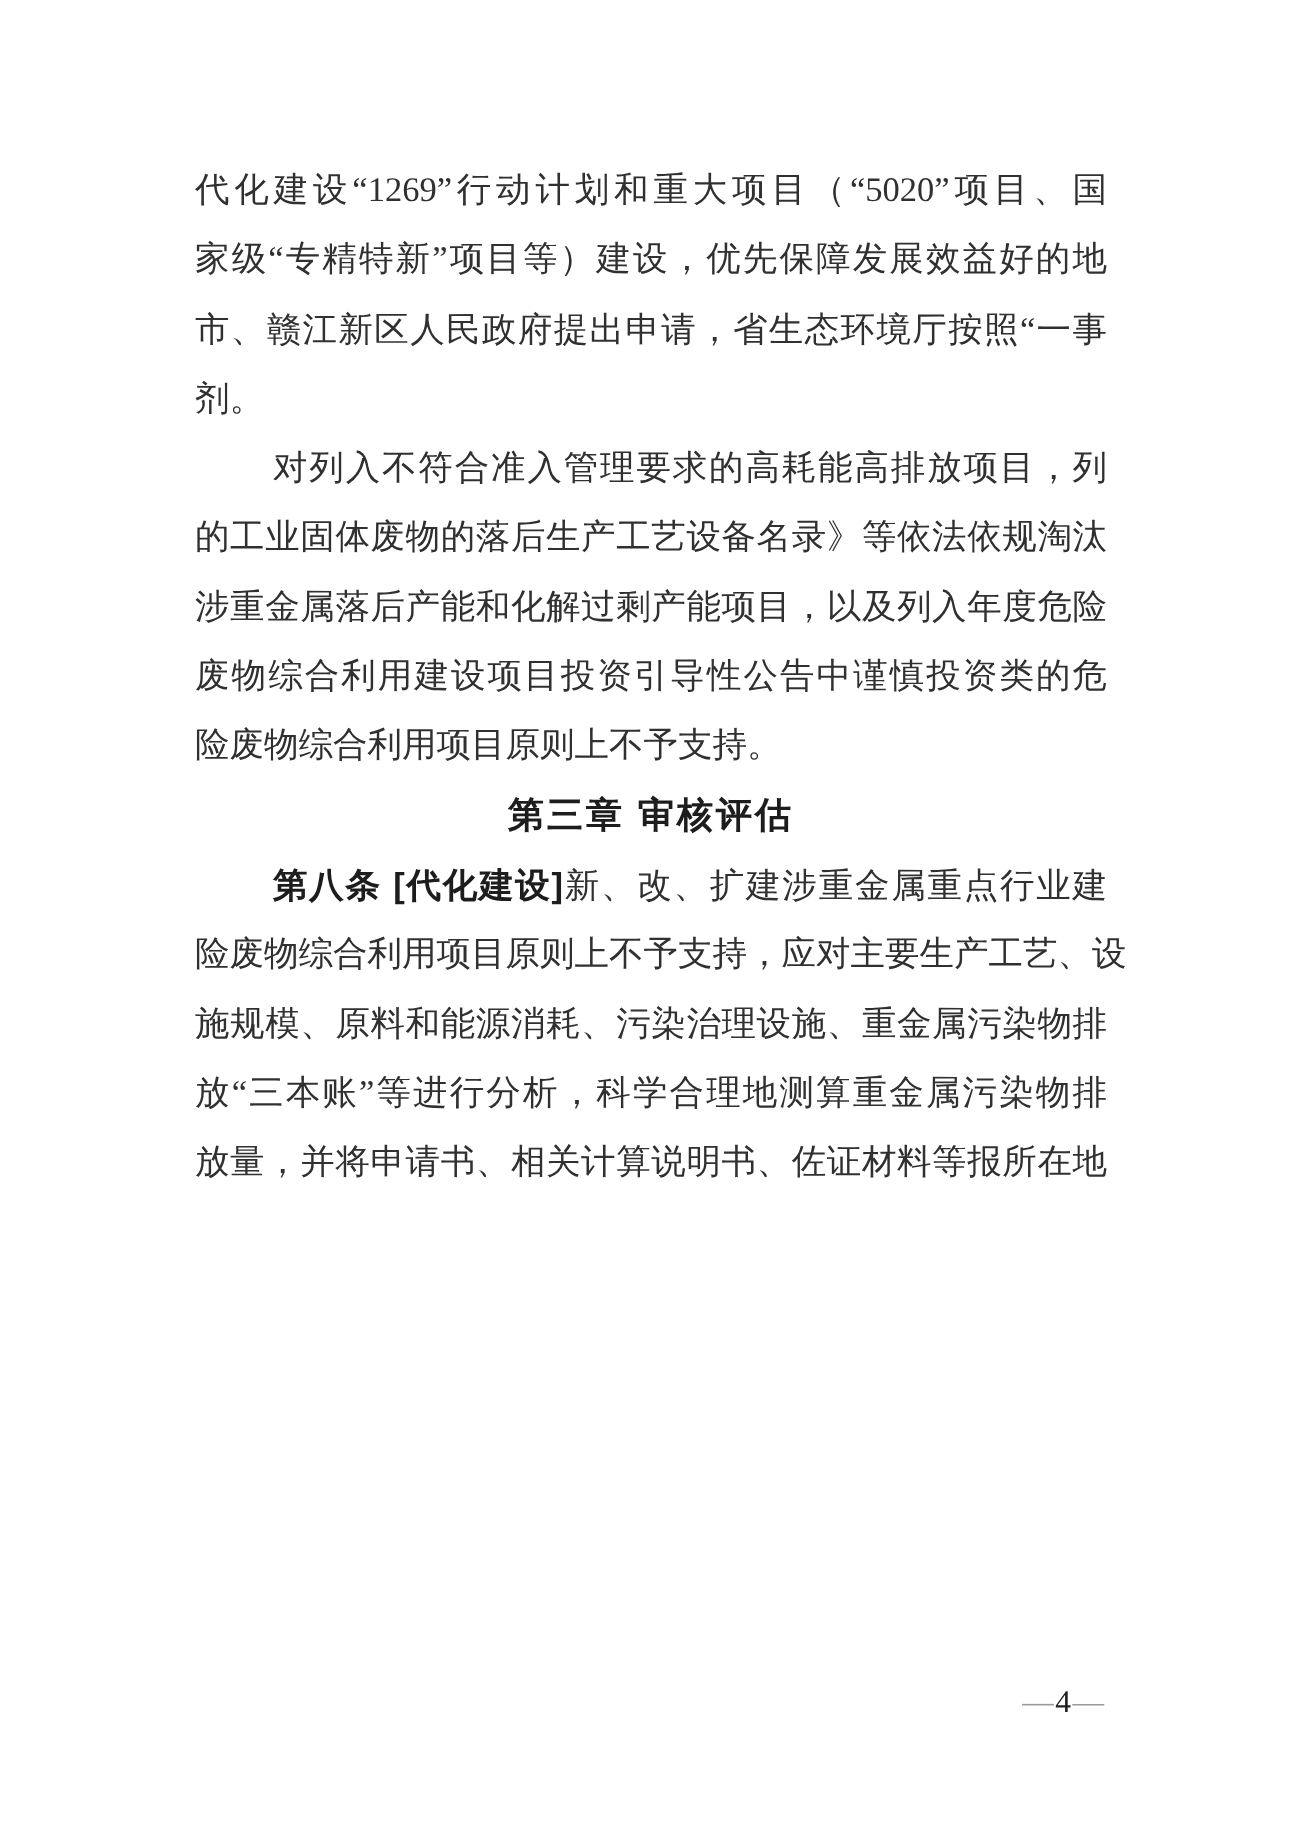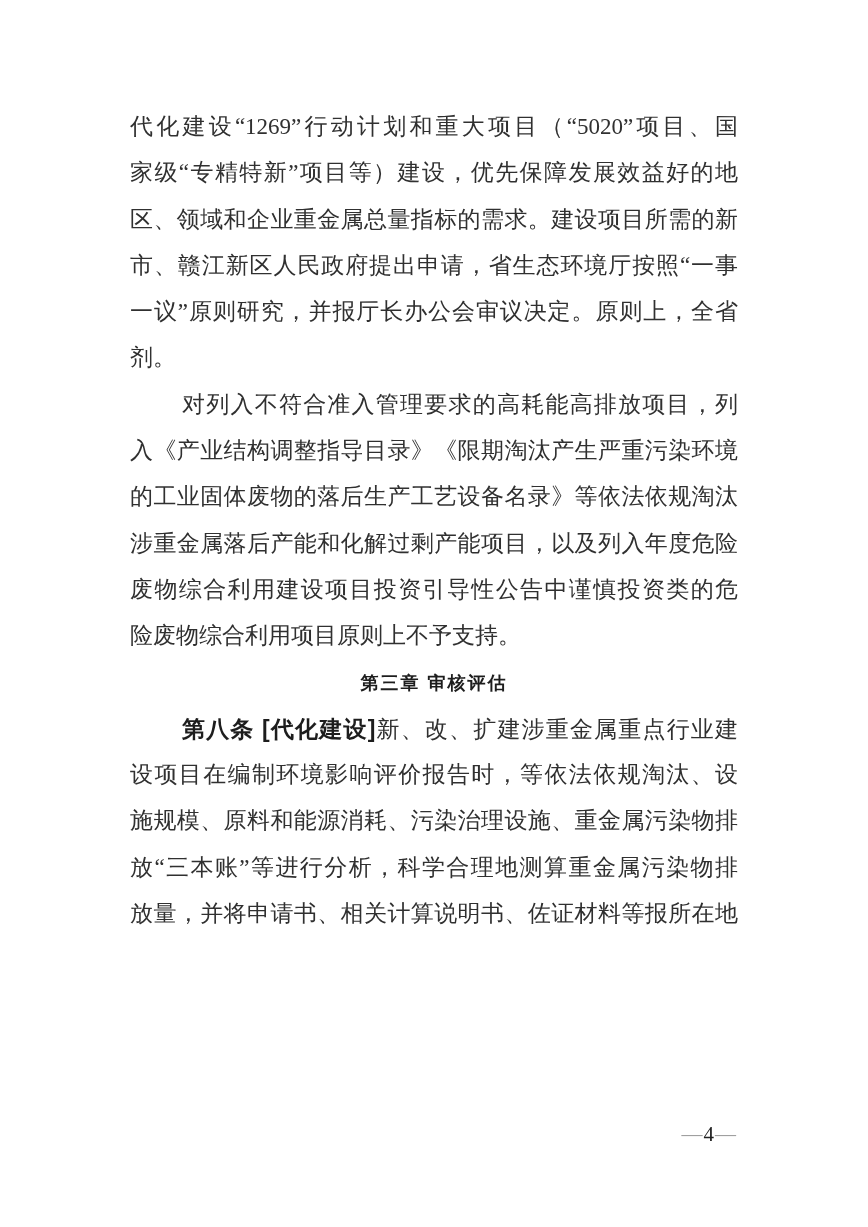--- a/index.html
+++ b/index.html
@@ -37,21 +37,21 @@
   }
   .line.indent {
     text-indent: 52px;
   }
   .heading {
     height: 46.3px;
     text-align: center;
     text-align-last: center;
     font-family: "Liberation Sans", sans-serif;
     font-weight: bold;
-    font-size: 18px;
+    font-size: 24px;
     color: #1d1d1d;
     letter-spacing: 2px;
   }
   .bold-lead {
     font-family: "Liberation Sans", sans-serif;
     font-weight: bold;
     color: #1d1d1d;
   }
   .footer {
     position: absolute;
@@ -66,38 +66,35 @@
   }
 </style>
 </head>
 <body>
 
 <div class="page">
   <div class="text-block">
 
     <div class="line">代化建设“1269”行动计划和重大项目（“5020”项目、国</div>
     <div class="line">家级“专精特新”项目等）建设，优先保障发展效益好的地</div>
-    <div class="line">区、领域和企业重金属总量指标的需求。建设项目所需的新</div>
     <div class="line">市、赣江新区人民政府提出申请，省生态环境厅按照“一事</div>
-    <div class="line">一议”原则研究，并报厅长办公会审议决定。原则上，全省</div>
     <div class="line end">剂。</div>
 
     <div class="line indent">对列入不符合准入管理要求的高耗能高排放项目，列</div>
-    <div class="line">入《产业结构调整指导目录》《限期淘汰产生严重污染环境</div>
     <div class="line">的工业固体废物的落后生产工艺设备名录》等依法依规淘汰</div>
     <div class="line">涉重金属落后产能和化解过剩产能项目，以及列入年度危险</div>
     <div class="line">废物综合利用建设项目投资引导性公告中谨慎投资类的危</div>
     <div class="line end">险废物综合利用项目原则上不予支持。</div>
 
     <div class="heading">第三章 审核评估</div>
 
     <div class="line indent">
       <span class="bold-lead">第八条 [代化建设]</span><span>新、改、扩建涉重金属重点行业建</span>
     </div>
-    <div class="line">设项目在编制环境影响评价报告时，等依法依规淘汰、设</div>
+    <div class="line">险废物综合利用项目原则上不予支持，应对主要生产工艺、设</div>
     <div class="line">施规模、原料和能源消耗、污染治理设施、重金属污染物排</div>
     <div class="line">放“三本账”等进行分析，科学合理地测算重金属污染物排</div>
     <div class="line">放量，并将申请书、相关计算说明书、佐证材料等报所在地</div>
 
   </div>
 
   <div class="footer">
     <span class="dash">—</span><span>4</span><span class="dash">—</span>
   </div>
 </div>

